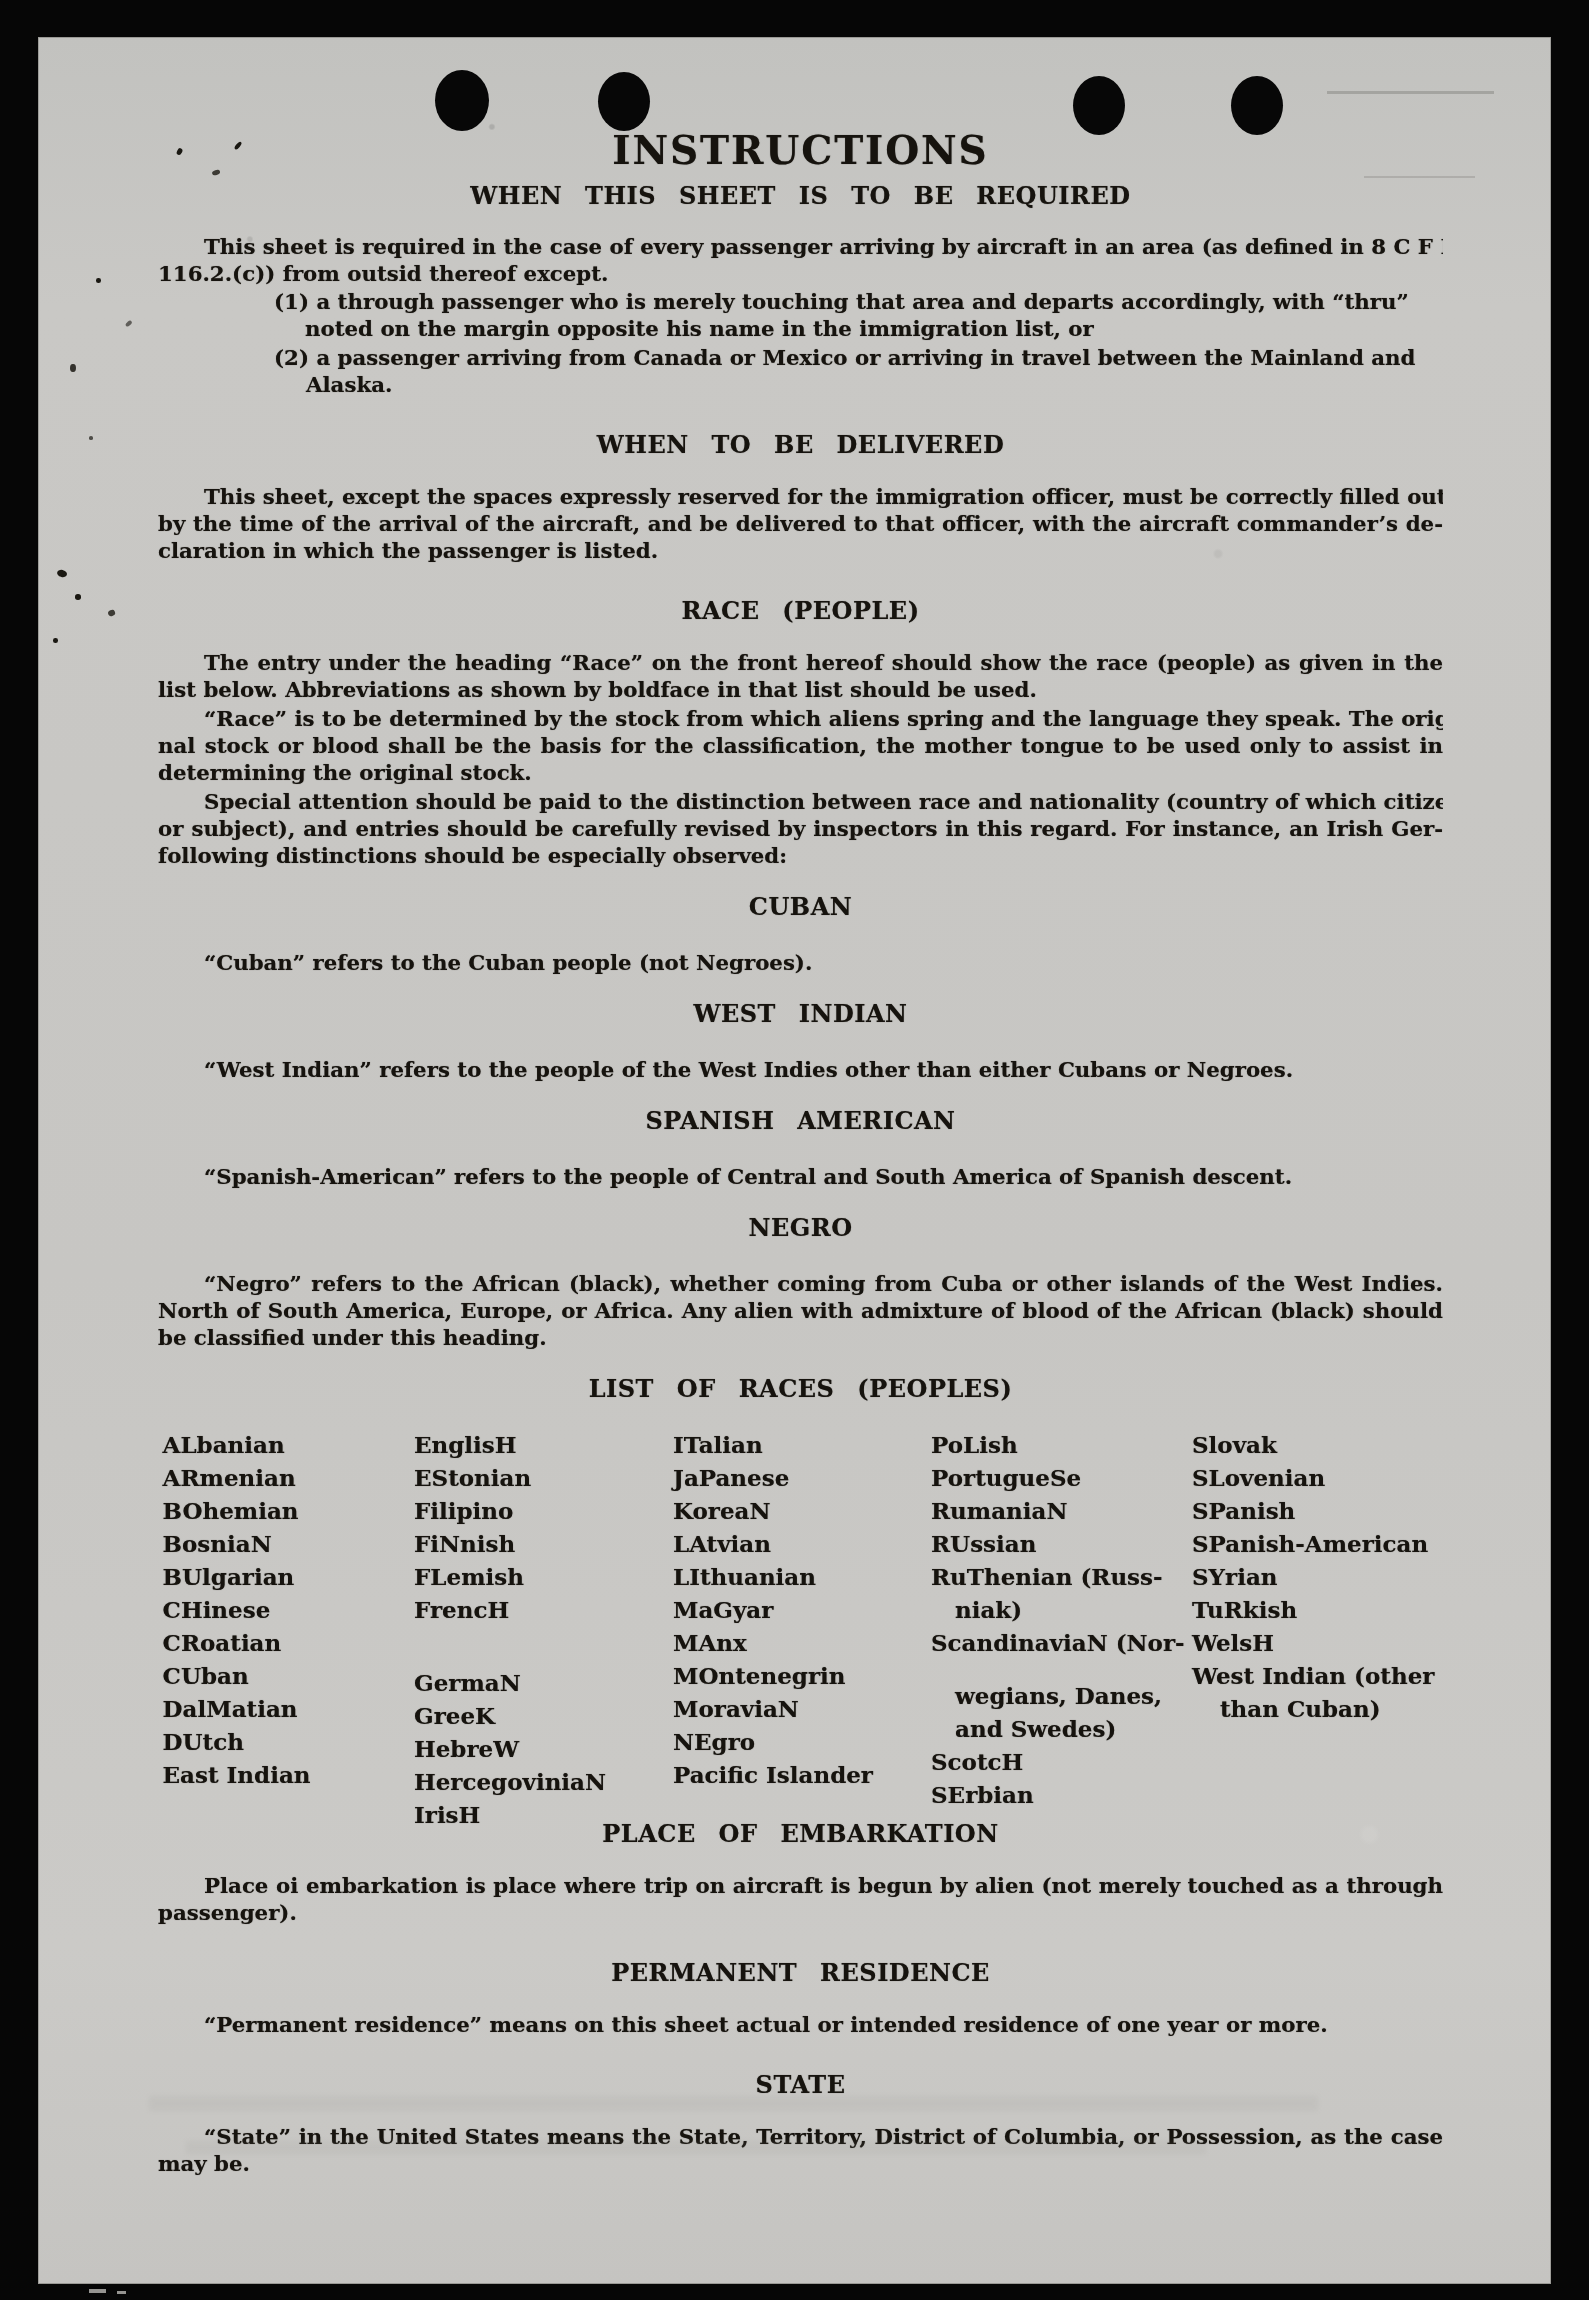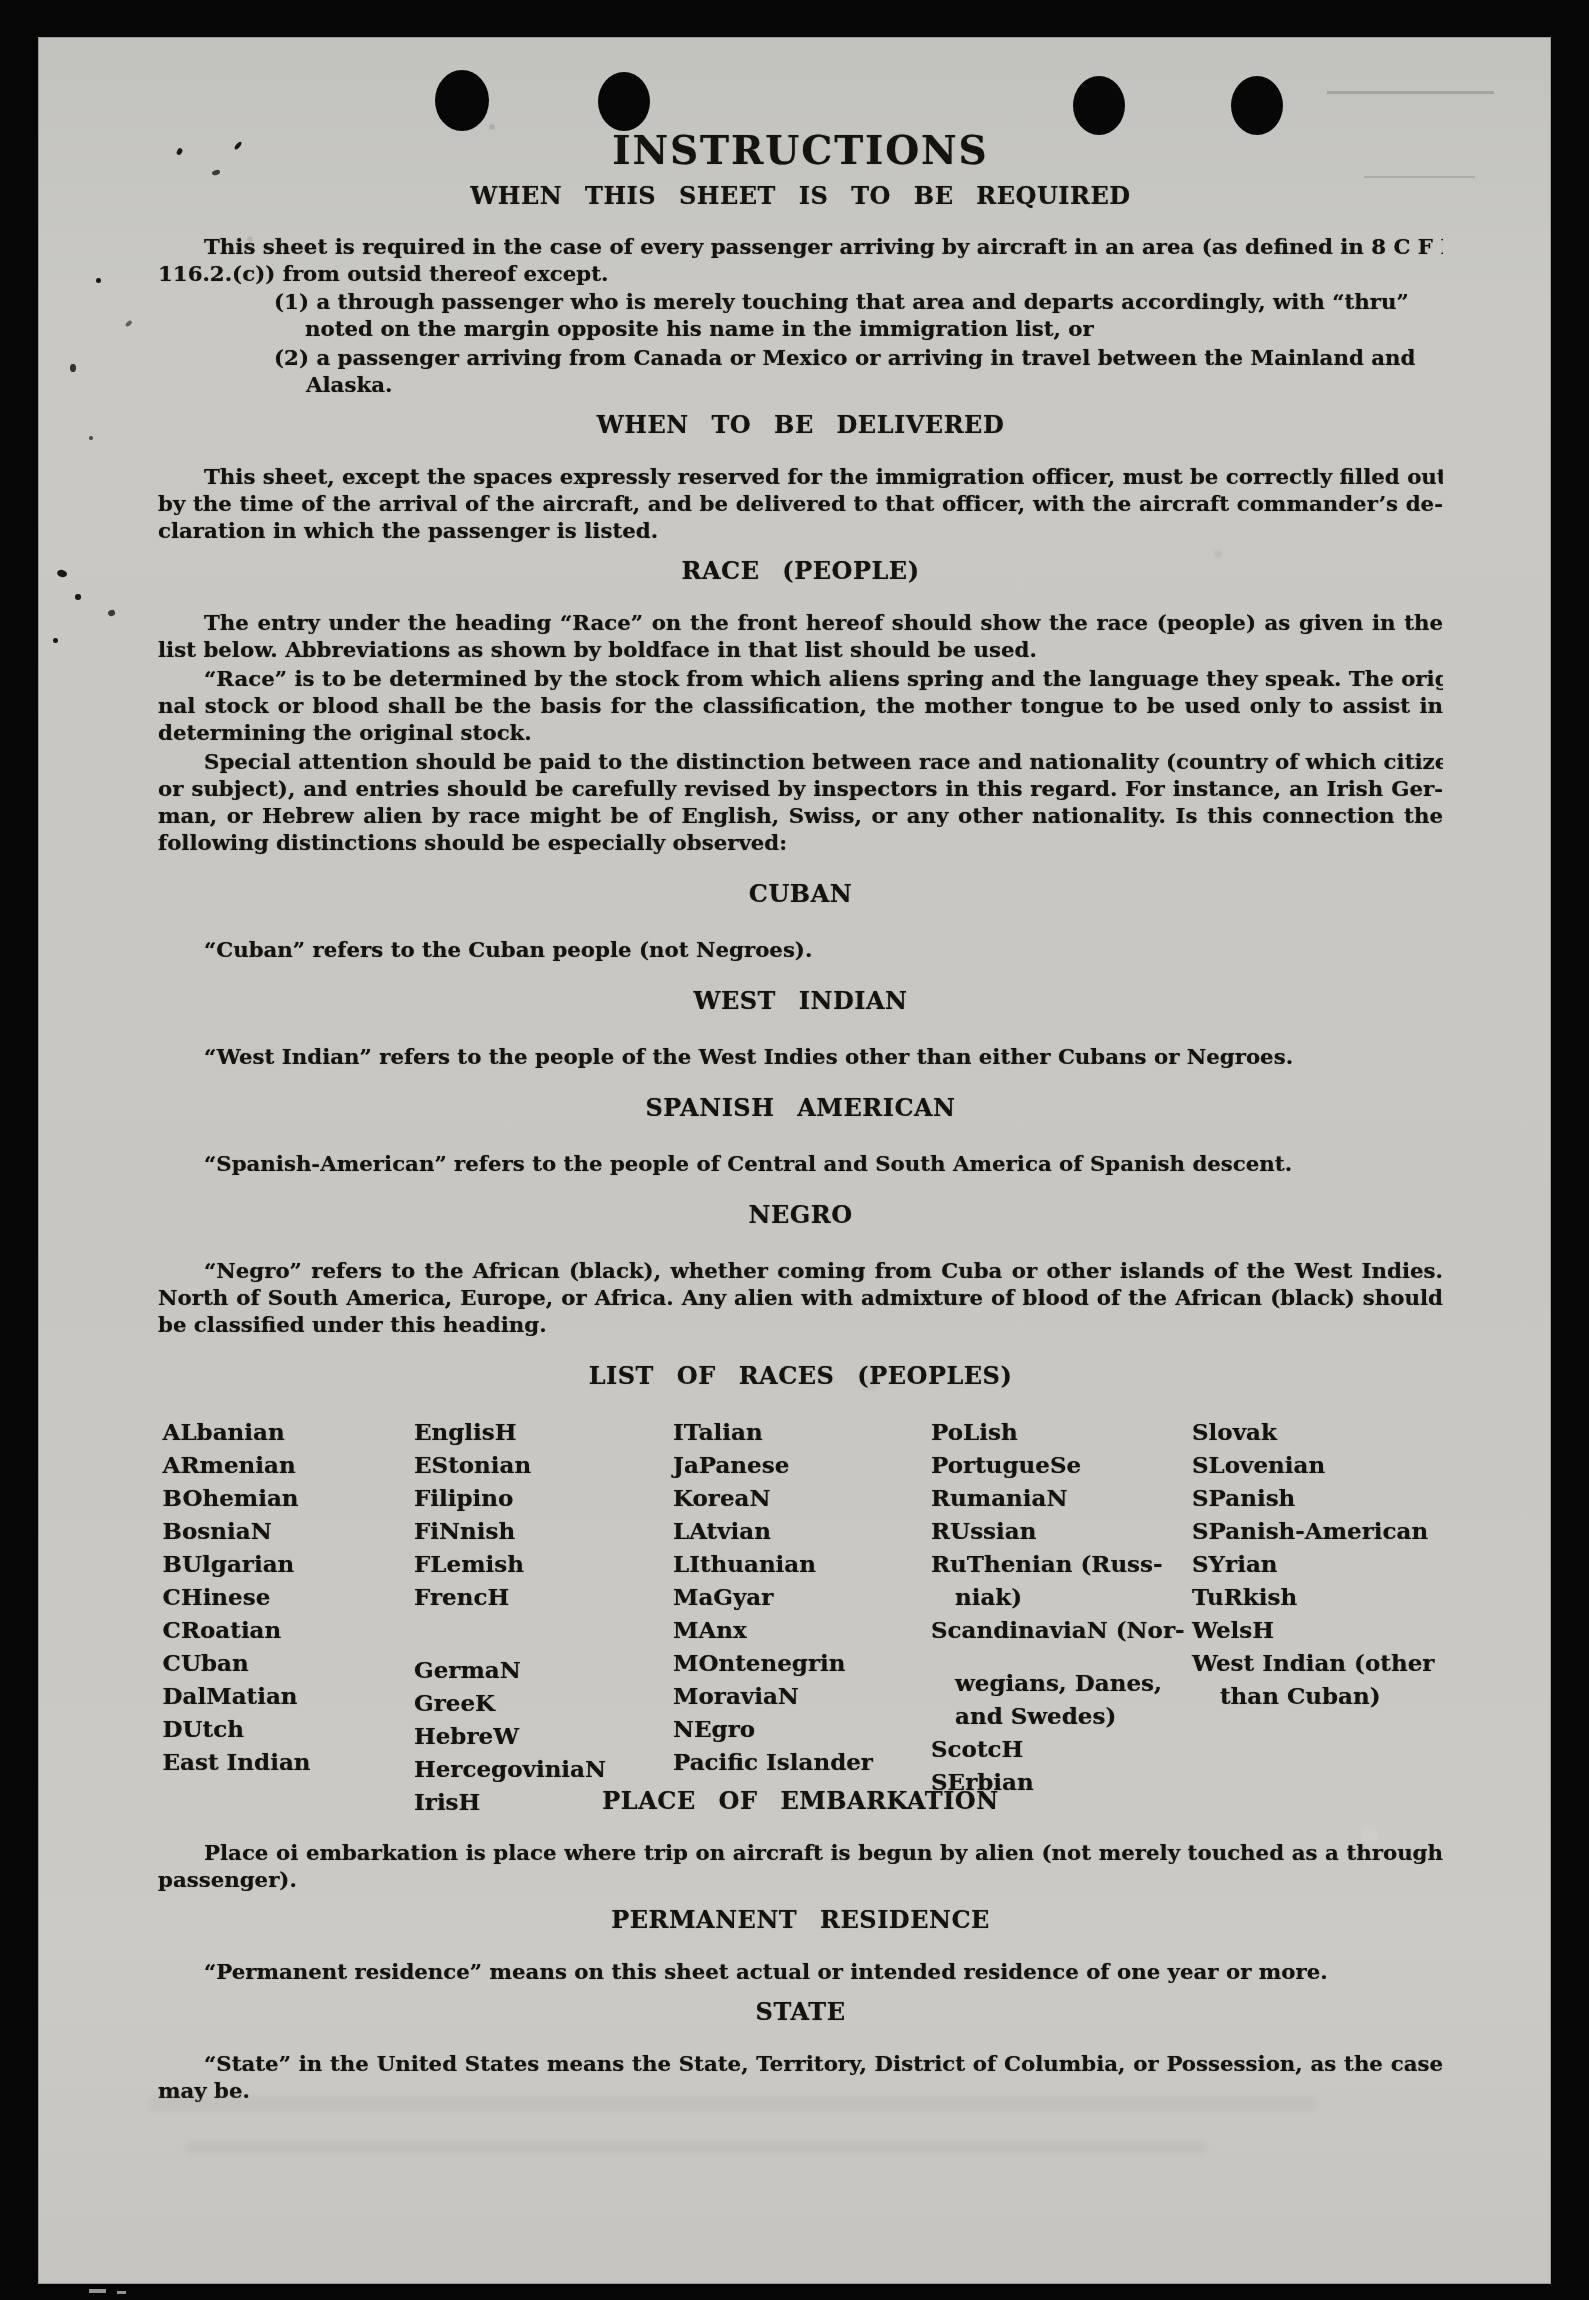--- a/index.html
+++ b/index.html
@@ -29,21 +29,21 @@
   .ghost{position:absolute;background:#8e8d88;opacity:.10;filter:blur(2.8px);}
   .bmark{position:absolute;background:#b9b8b4;opacity:.8;}
   
   .doc{
     position:absolute;left:120px;top:0;width:1285px;height:2247px;
     padding-top:91px;box-sizing:content-box;
     display:flex;flex-direction:column;overflow:hidden;
     text-shadow:0 0 0.9px rgba(22,18,12,.55);
   }
   .h1{font-size:39px;line-height:45px;text-align:center;letter-spacing:1.9px;margin:0;}
-  .b-h2{font-size:24px;line-height:28px;text-align:center;word-spacing:14px;letter-spacing:0.5px;margin:13px 0 11px;}
+  .b-h2{font-size:24px;line-height:28px;text-align:center;word-spacing:14px;letter-spacing:0.5px;margin:33px 0 11px;}
   .b-h2.def{margin:24px 0 15px;}
   .b-h2.races-h{margin:24px 0 16.7px;}
   .b-h2.first{margin:9.3px 0 9.3px;}
   .para{margin:13px 0 0 0;font-size:21.3px;line-height:27px;}
   .para.tight{margin-top:1.9px;}
   .para.item{margin:1.9px 51px 0 116px;}
   .ln{white-space:nowrap;}
   .jl{text-align:justify;text-align-last:justify;}
   .races{position:relative;height:367px;font-size:23px;line-height:33px;}
   .race-col{position:absolute;top:8px;white-space:nowrap;}
@@ -82,21 +82,20 @@
           <div class="ln" style="padding-left: 0px;">list below. Abbreviations as shown by boldface in that list should be used.</div>
         </div>
         <div class="para tight">
           <div class="ln jl" style="padding-left: 46px;">“Race” is to be determined by the stock from which aliens spring and the language they speak. The origi-</div>
           <div class="ln jl" style="padding-left: 0px;">nal stock or blood shall be the basis for the classification, the mother tongue to be used only to assist in</div>
           <div class="ln" style="padding-left: 0px;">determining the original stock.</div>
         </div>
         <div class="para tight">
           <div class="ln jl" style="padding-left: 46px;">Special attention should be paid to the distinction between race and nationality (country of which citizen</div>
           <div class="ln jl" style="padding-left: 0px;">or subject), and entries should be carefully revised by inspectors in this regard. For instance, an Irish Ger-</div>
-          <div class="ln jl" style="padding-left: 0px;">man, or Hebrew alien by race might be of English, Swiss, or any other nationality. Is this connection the</div>
           <div class="ln" style="padding-left: 0px;">following distinctions should be especially observed:</div>
         </div>
         <div class="b-h2 def">CUBAN</div>
         <div class="para">
           <div class="ln" style="padding-left: 46px;">“Cuban” refers to the Cuban people (not Negroes).</div>
         </div>
         <div class="b-h2 def">WEST  INDIAN</div>
         <div class="para">
           <div class="ln" style="padding-left: 46px;">“West Indian” refers to the people of the West Indies other than either Cubans or Negroes.</div>
         </div>

